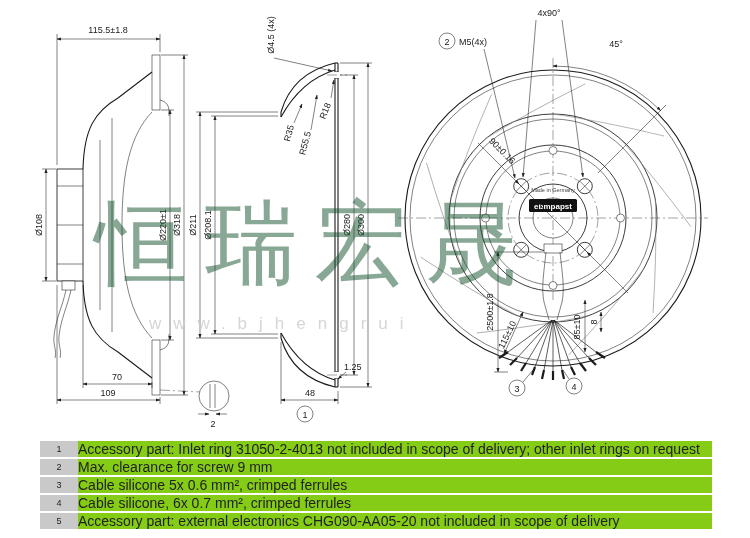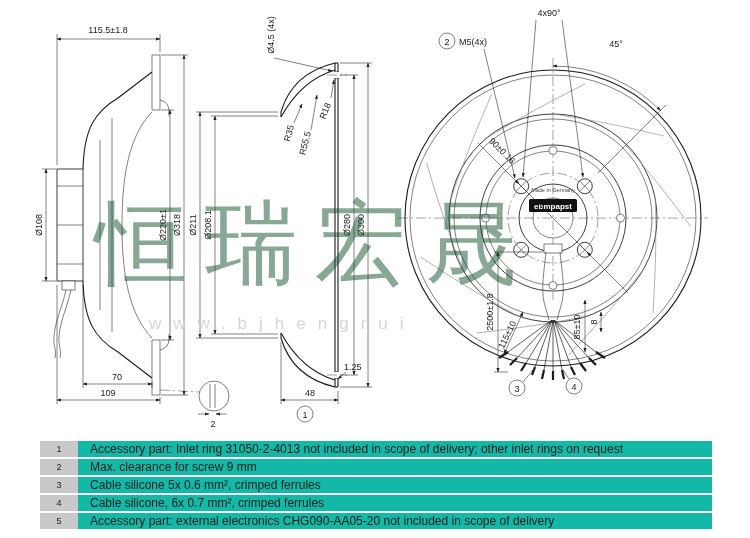--- a/index.html
+++ b/index.html
@@ -15,21 +15,21 @@
   .dim{fill:none;stroke:#333;stroke-width:0.6}
   .cl{fill:none;stroke:#444;stroke-width:0.5;stroke-dasharray:10 3 2 3}
   .blade{fill:none;stroke:#888;stroke-width:0.6}
   .wfill{fill:#ffffff}
   #watermark{position:absolute;top:182px;left:95px;width:600px;pointer-events:none;z-index:5}
   #watermark .cjk{font-size:92px;letter-spacing:18px;color:#14532d;opacity:.5;white-space:nowrap}
   #watermark .url{font-size:17px;letter-spacing:12px;color:#cfcfcf;opacity:.85;margin-top:8px;margin-left:54px}
   #notes{position:absolute;left:40px;top:441px;width:672px;z-index:6}
   .note-row{display:flex;height:16px;margin-bottom:2px}
   .note-num{width:38px;background:#c9c9c9;display:flex;align-items:center;justify-content:center;font-size:9px;color:#222}
-  .note-text{flex:1;background:#14b8a6;font-size:12px;color:#222;display:flex;align-items:center;padding-left:12px;white-space:nowrap;overflow:hidden}
+  .note-text{flex:1;background:#84cc16;font-size:14px;color:#222;display:flex;align-items:center;white-space:nowrap;overflow:hidden}
 </style>
 </head>
 <body>
 
 <svg width="750" height="438" viewBox="0 0 750 438">
   <defs>
     <marker id="arr" viewBox="0 0 10 10" refX="9" refY="5" markerWidth="8" markerHeight="8" orient="auto-start-reverse">
       <path d="M0,1.5 L10,5 L0,8.5 z" fill="#222"></path>
     </marker>
     <pattern id="hatch" width="5" height="5" patternTransform="rotate(45)" patternUnits="userSpaceOnUse">

